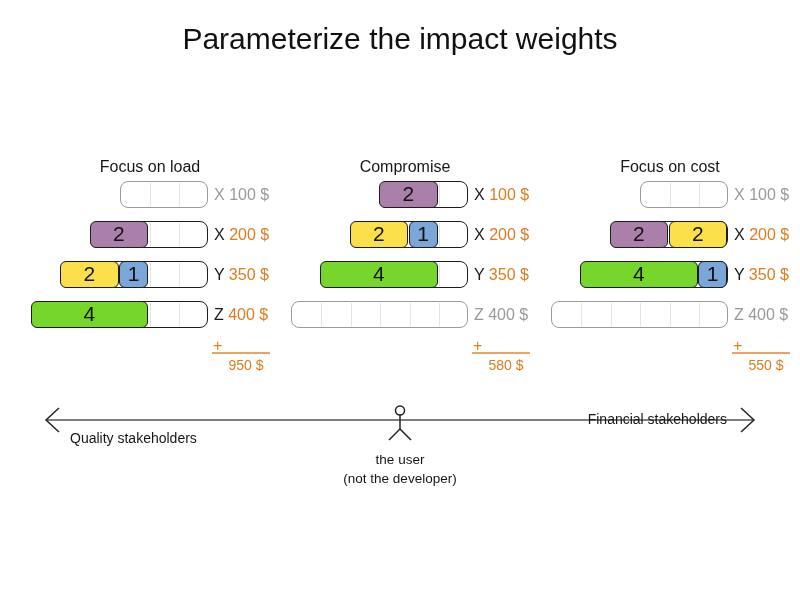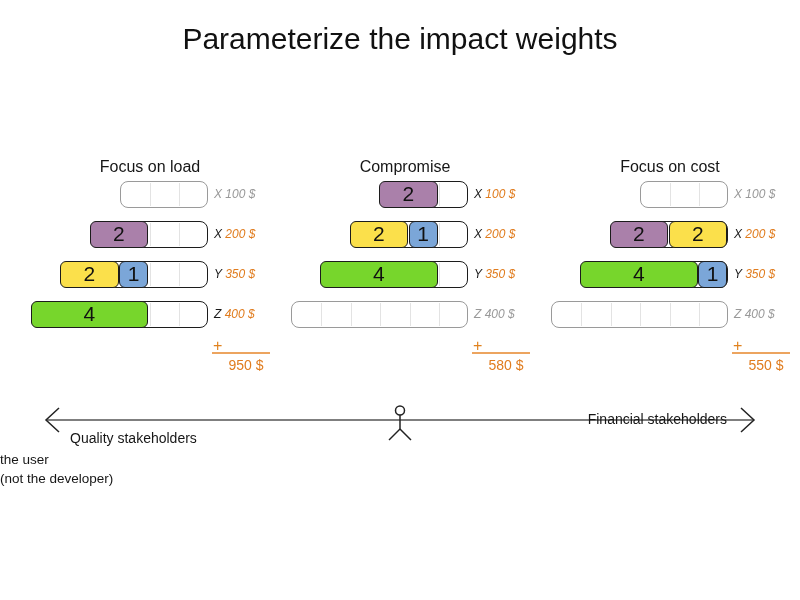--- a/index.html
+++ b/index.html
@@ -17,36 +17,36 @@
 
   .bar { position:absolute; background:#fff; border-radius:8px; }
   .bar-active { border:1.5px solid #1c1c1c; }
   .bar-idle   { border:1px solid #9a9a9a; }
   .divider { position:absolute; top:1px; bottom:1px; width:1px; background:#e3e3e3; }
 
   .block { position:absolute; border:1.5px solid #1c1c1c; border-radius:6px;
            display:flex; align-items:center; justify-content:center;
            font-size:21px; color:#111; }
 
-  .row-label { position:absolute; height:27px; line-height:27px; font-size:12px; white-space:nowrap;font-style:italic; }
+  .row-label { position:absolute; height:27px; line-height:27px; font-size:16px; white-space:nowrap; }
   .row-label .letter-active { color:#1a1a1a; }
   .row-label .amount-active { color:#E07C1E; }
   .row-label .letter-idle, .row-label .amount-idle { color:#999999; }
 
   .total { position:absolute; width:58px; }
   .sum-line { border-bottom:2px solid #ECA45F; font-size:16px; line-height:15px;
               color:#E0821E; padding-left:1px; height:16px; }
   .sum-amount { font-size:14px; color:#E07C1E; text-align:center; padding-left:10px;
                 margin-top:3px; white-space:nowrap; }
 
   .axis-svg { position:absolute; left:0; top:398px; }
   .axis-label { position:absolute; font-size:14px; color:#161616; white-space:nowrap; }
   .axis-label-left { left:70px; top:430px; }
   .axis-label-right { right:73px; top:411px; }
-  .user-caption { position:absolute; left:0; top:450px; width:800px; 
+  .user-caption { position:absolute; left:0; top:450px; width:800px; text-align:center;
                   font-size:13.5px; color:#161616; line-height:19px; }
 </style>
 </head>
 <body>
 
 <div class="page">
 
   <div class="title">Parameterize the impact weights</div>
 
   <div id="panels">

